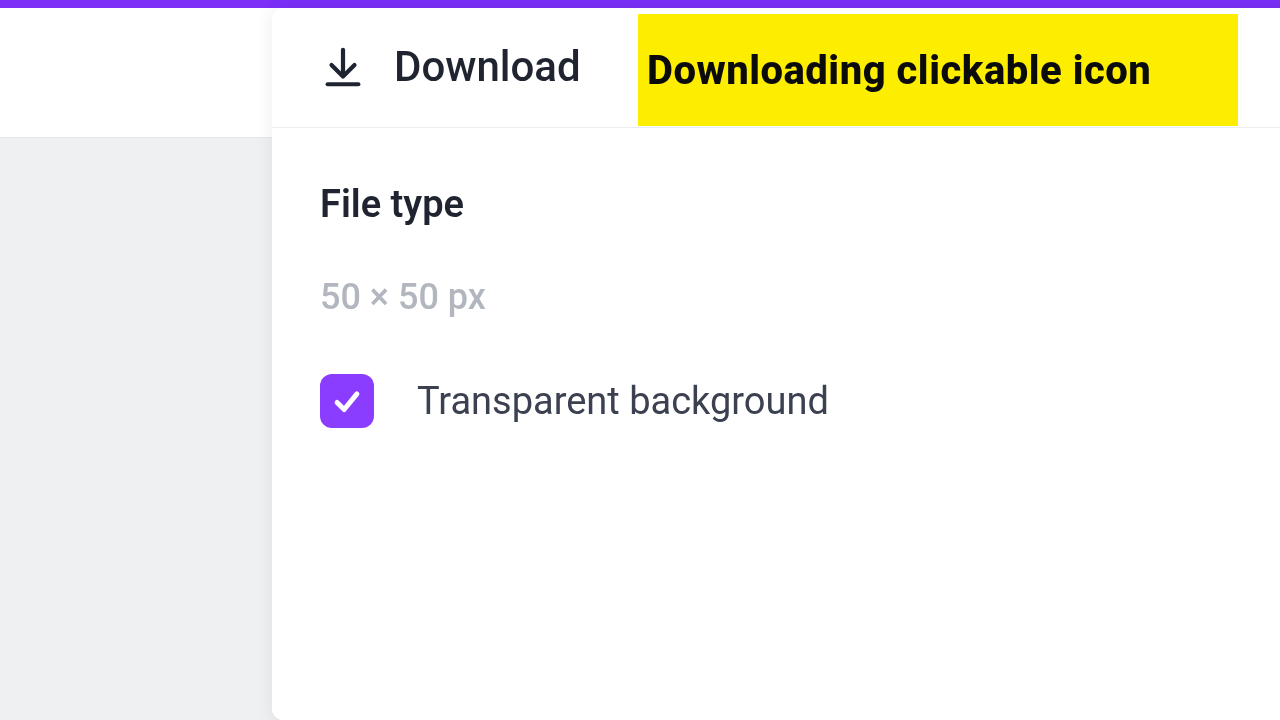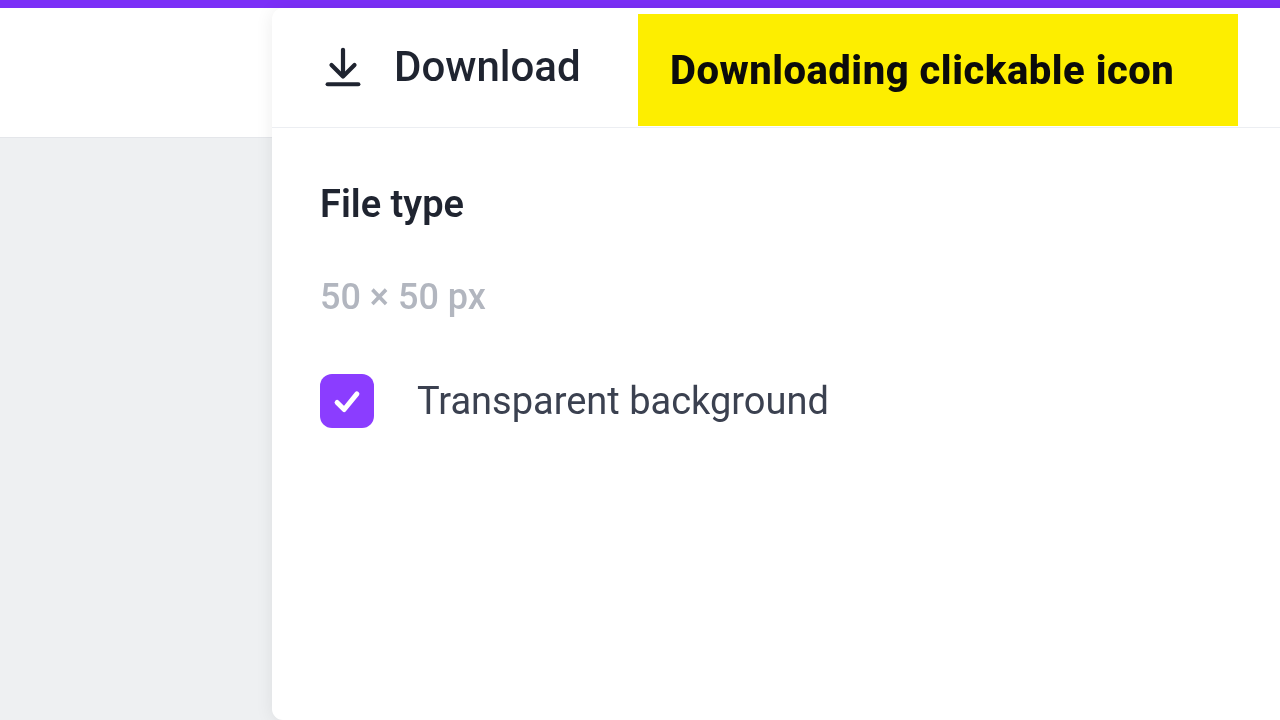--- a/index.html
+++ b/index.html
@@ -48,21 +48,21 @@
 
   .annotation {
     position: absolute;
     left: 638px;
     top: 14px;
     width: 600px;
     height: 112px;
     background: #fdee00;
     display: flex;
     align-items: center;
-    padding-left: 32px;
+    padding-left: 9px;
   }
   .annotation span {
     font-size: 40px;
     font-weight: 800;
     color: #0b0b0b;
     letter-spacing: 0.5px;
   }
 
   .body-area {
     padding: 54px 48px 0 48px;

